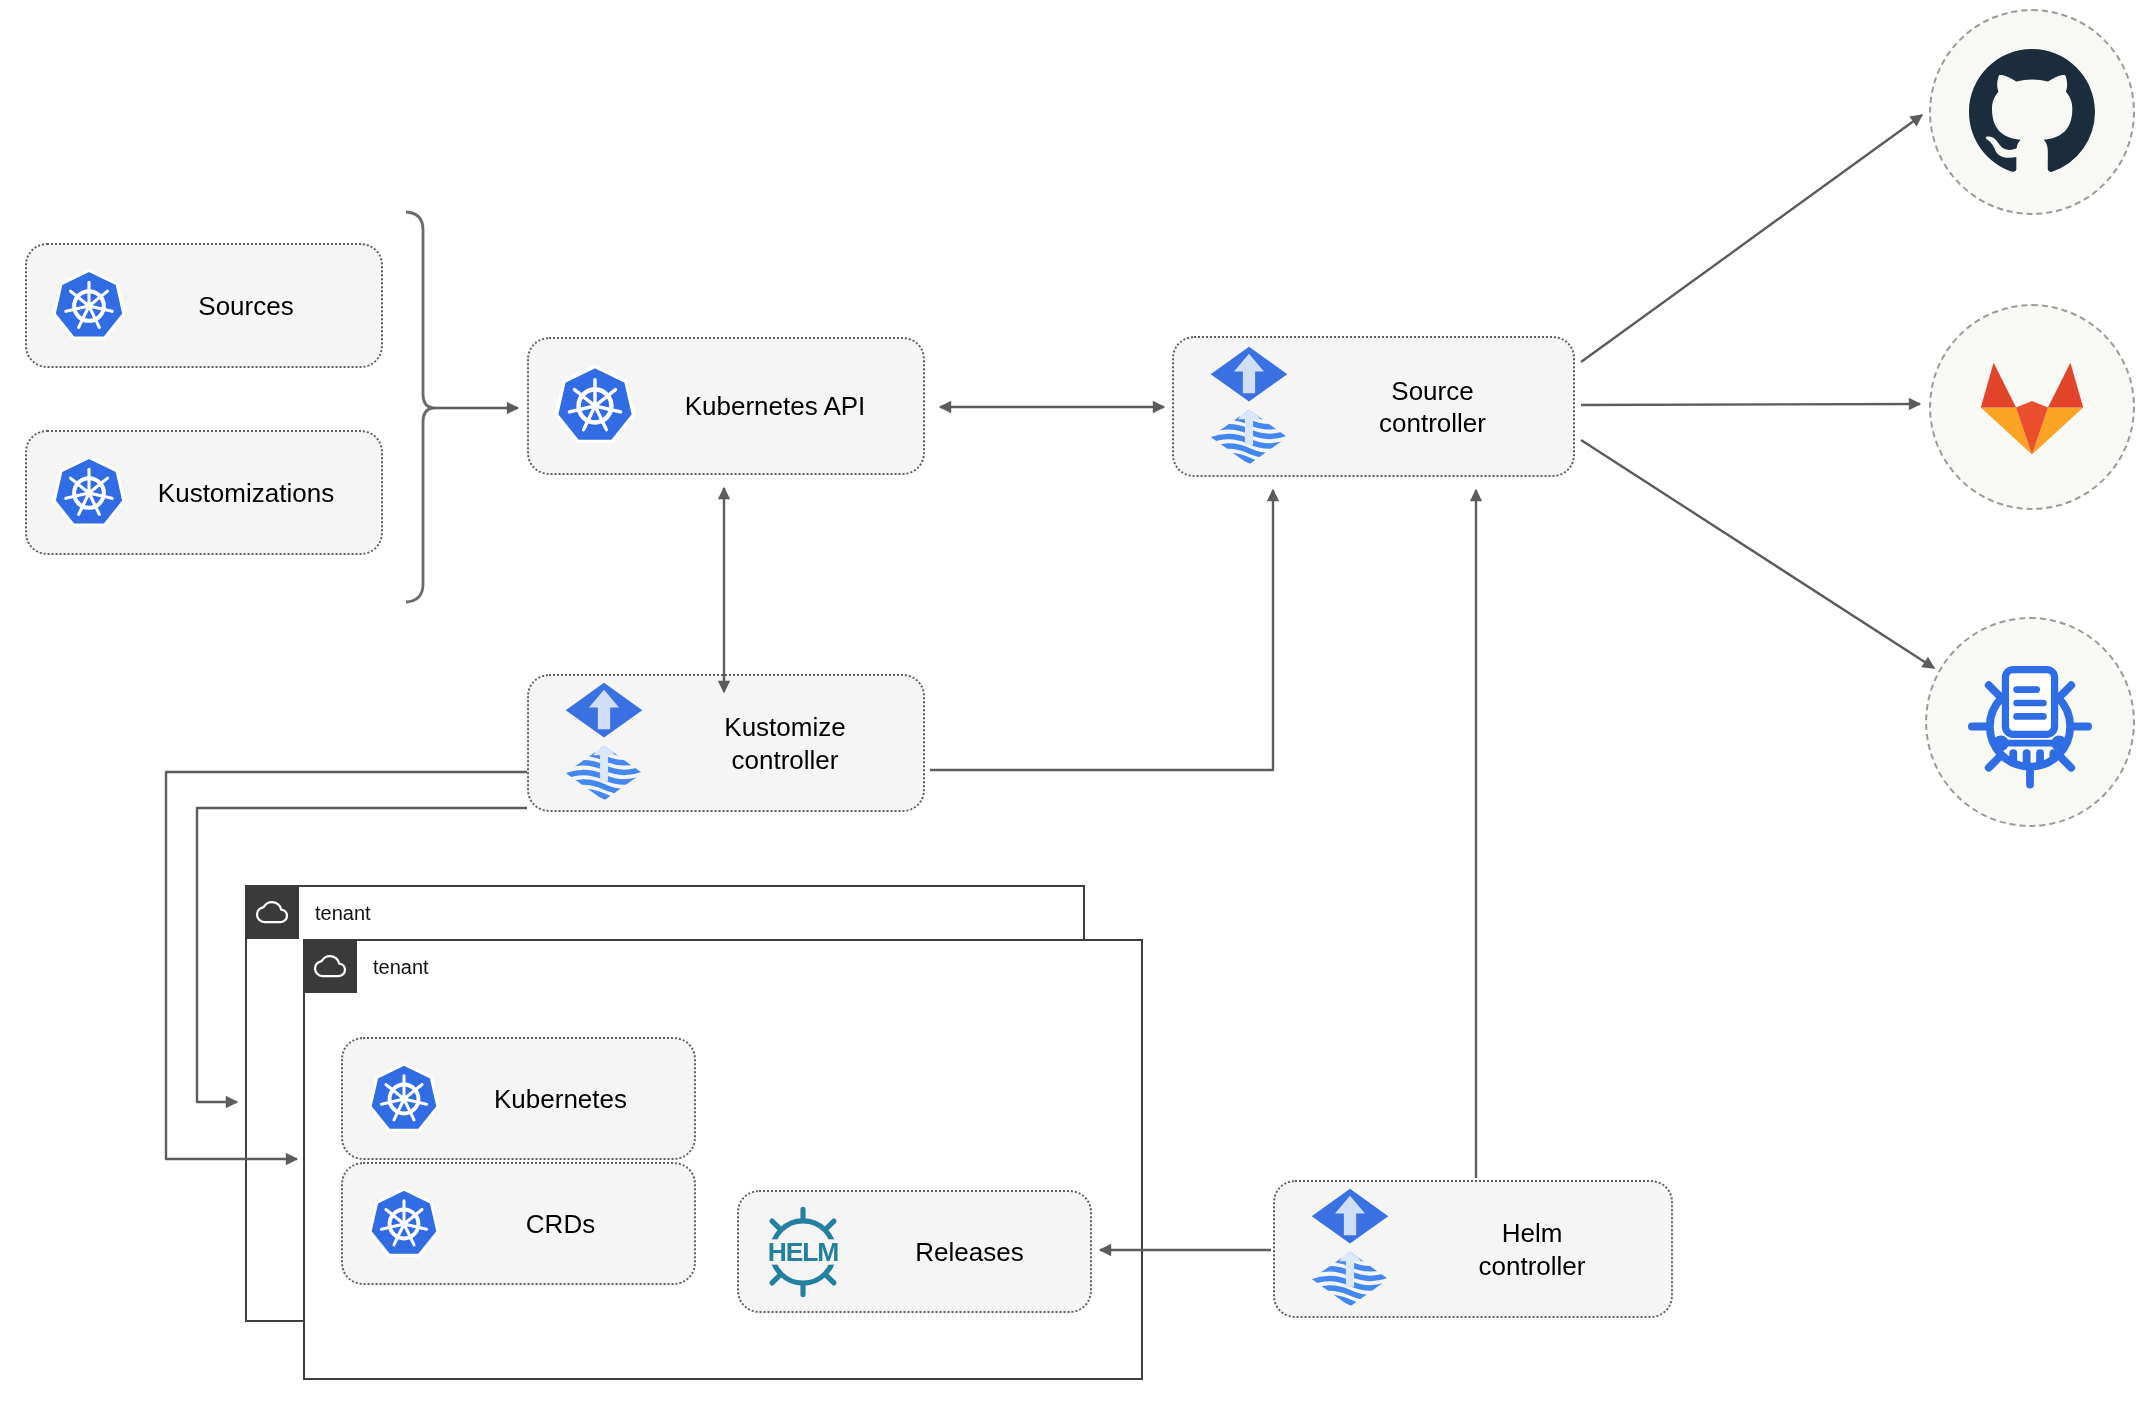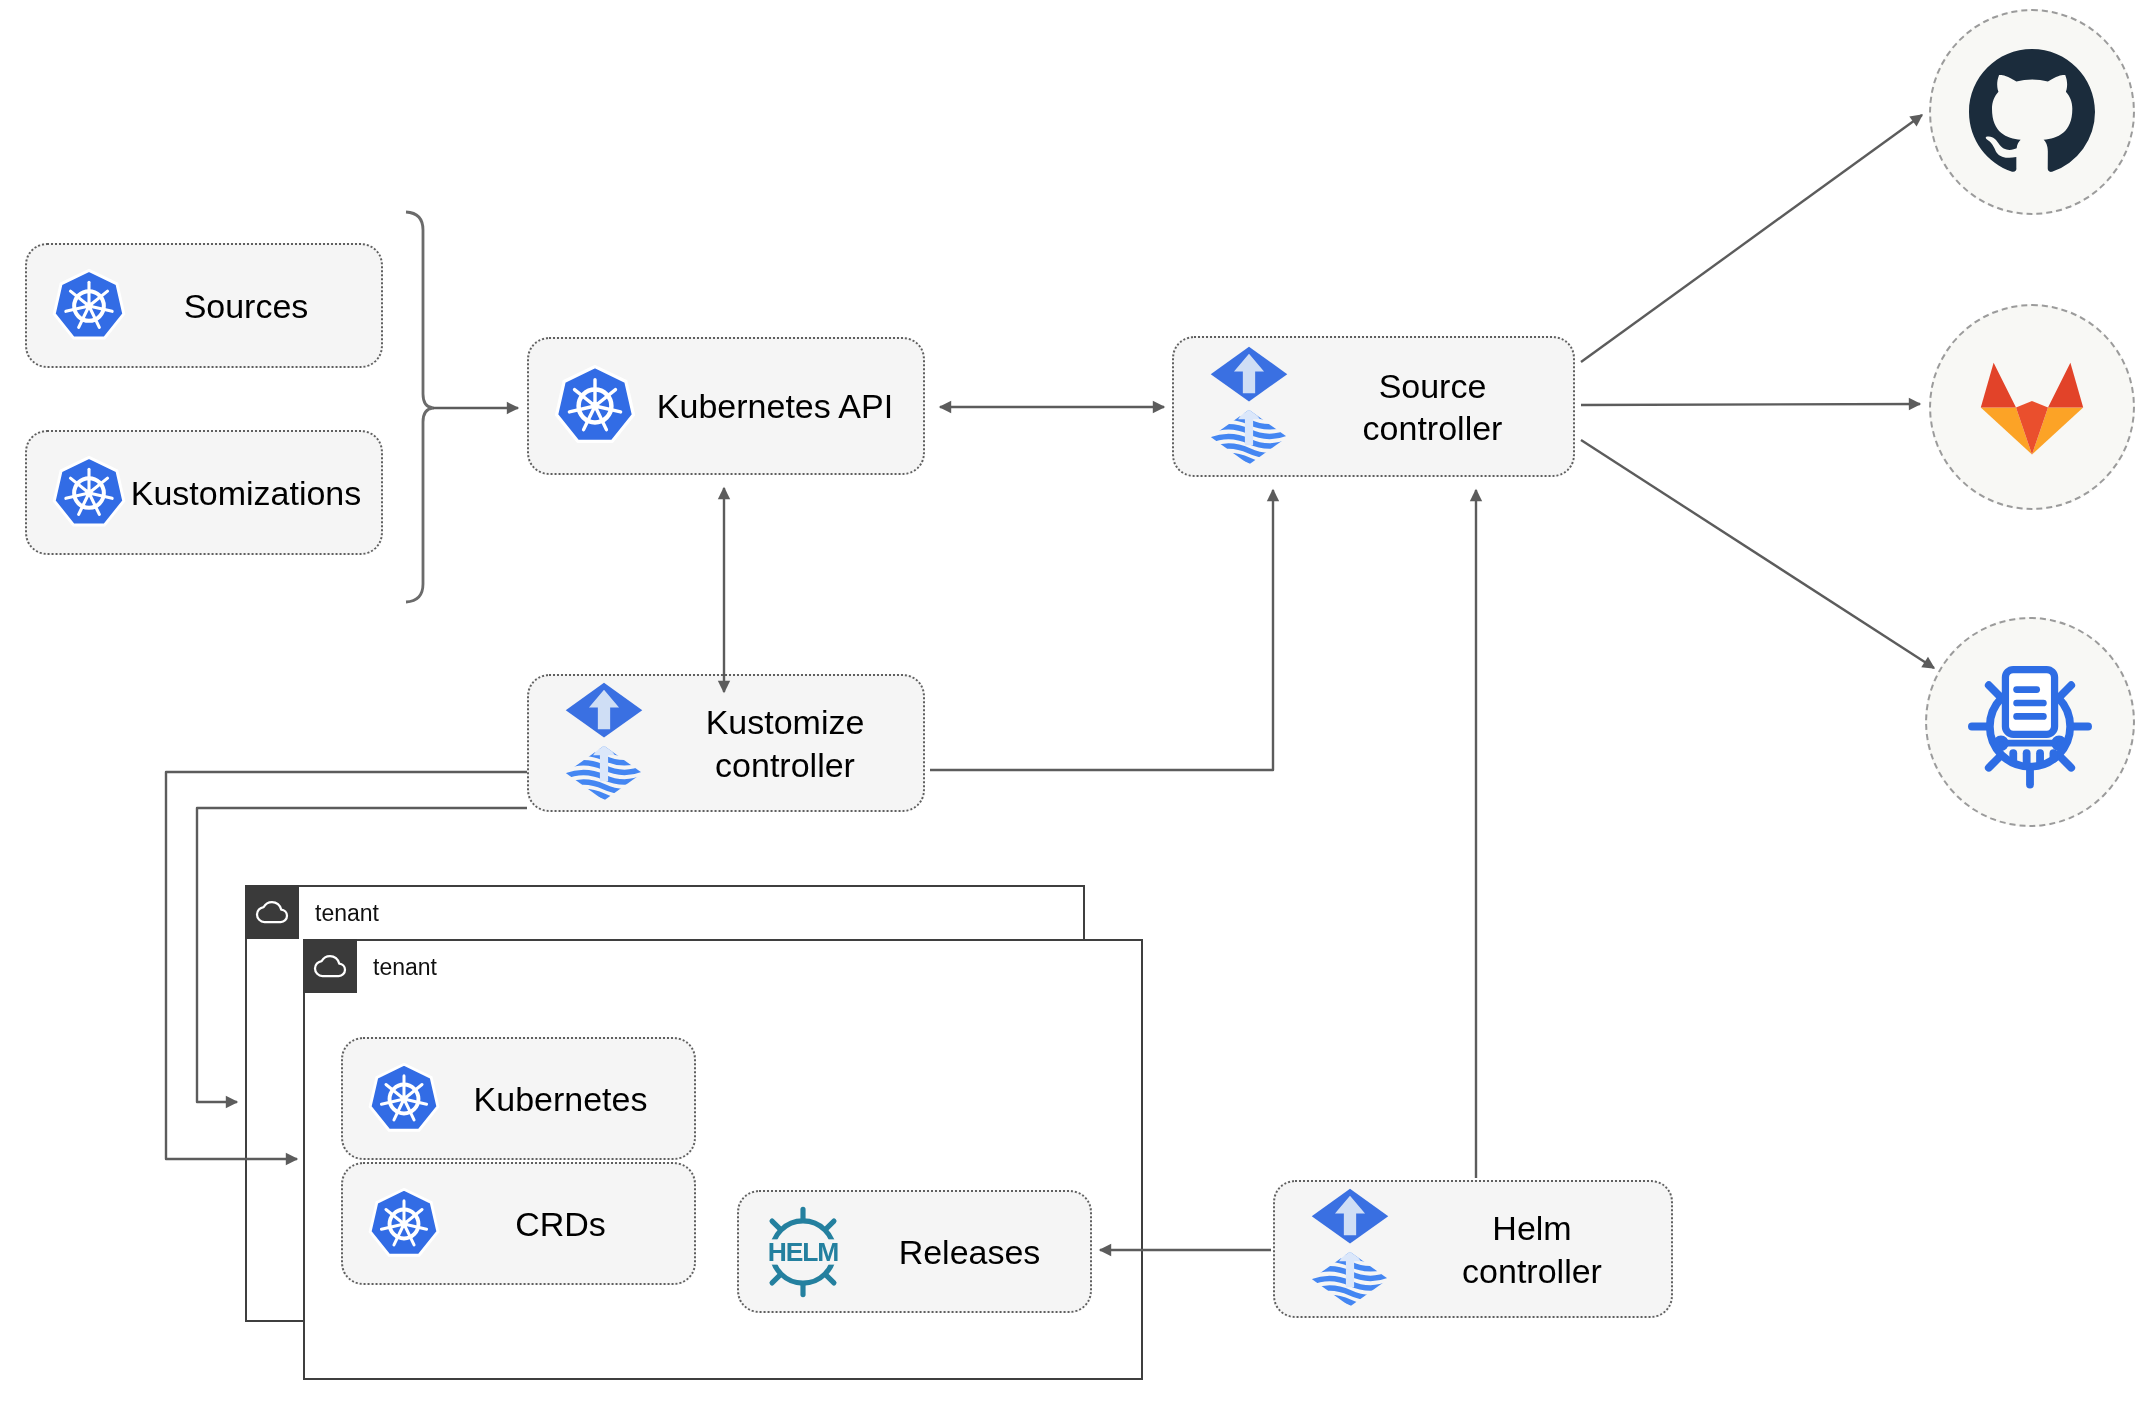--- a/index.html
+++ b/index.html
@@ -5,31 +5,31 @@
   html,body{margin:0;padding:0;background:#fff;}
   .stage{position:relative;width:2144px;height:1407px;background:#ffffff;
          font-family:"Liberation Sans",sans-serif;overflow:hidden;}
 
   
   .node{position:absolute;background:#f5f5f5;border:2.5px dotted #5f5f5f;
         border-radius:22px;box-sizing:border-box;z-index:2;}
   .node .icon{position:absolute;left:24px;top:50%;transform:translateY(-50%);
               display:flex;align-items:center;justify-content:center;}
   .node .label{position:absolute;left:96px;right:12px;top:50%;
-               transform:translateY(-50%);text-align:center;font-size:34px;
+               transform:translateY(-50%);text-align:center;font-size:26px;
                color:#000;line-height:1.25;white-space:pre-line;}
 
   
   .tenant{position:absolute;background:#ffffff;border:2.5px solid #3f3f3f;
           box-sizing:border-box;}
   .tenant .badge{position:absolute;left:-2.5px;top:-2.5px;width:54px;height:54px;
                  background:#3a3a3a;display:flex;align-items:center;
                  justify-content:center;}
   .tenant .tlabel{position:absolute;left:68px;top:0;height:52px;display:flex;
-                  align-items:center;font-size:23px;color:#111;}
+                  align-items:center;font-size:20px;color:#111;}
   .tenant-back{z-index:0;}
   .tenant-front{z-index:1;}
 
   
   .endpoint{position:absolute;border:2.5px dashed #9b9b9b;border-radius:50%;
             background:#f8f8f5;box-sizing:border-box;display:flex;
             align-items:center;justify-content:center;z-index:2;}
 
   .connectors{position:absolute;left:0;top:0;z-index:3;pointer-events:none;}
   .hidden-defs{position:absolute;width:0;height:0;overflow:hidden;}

